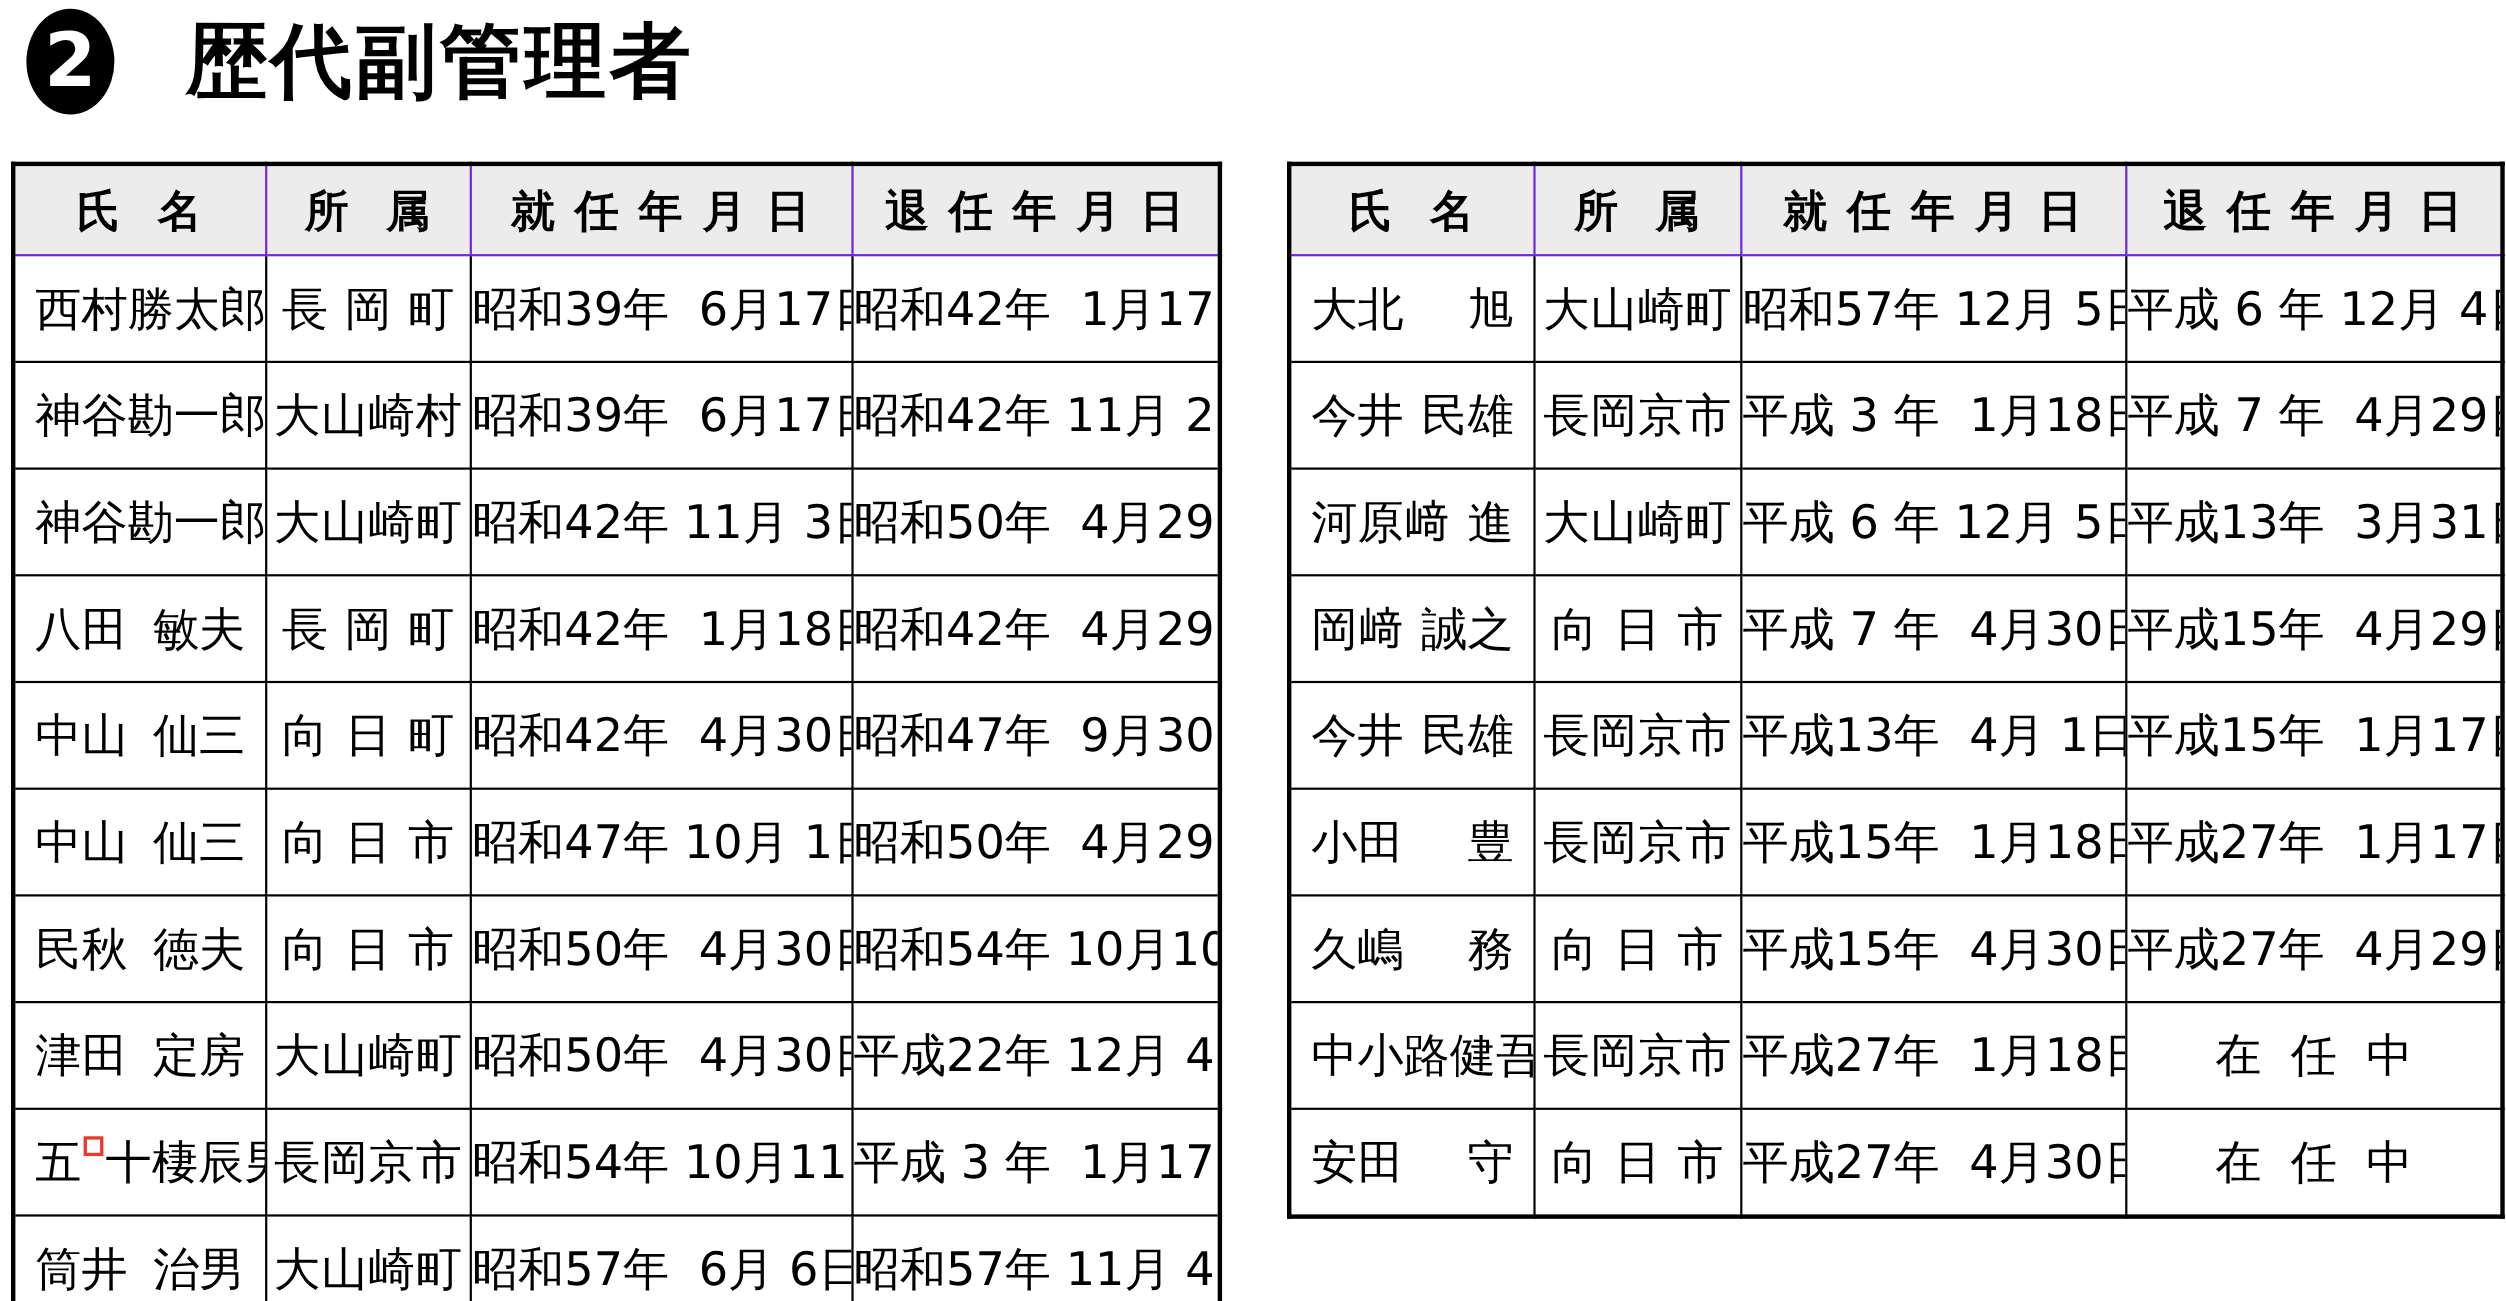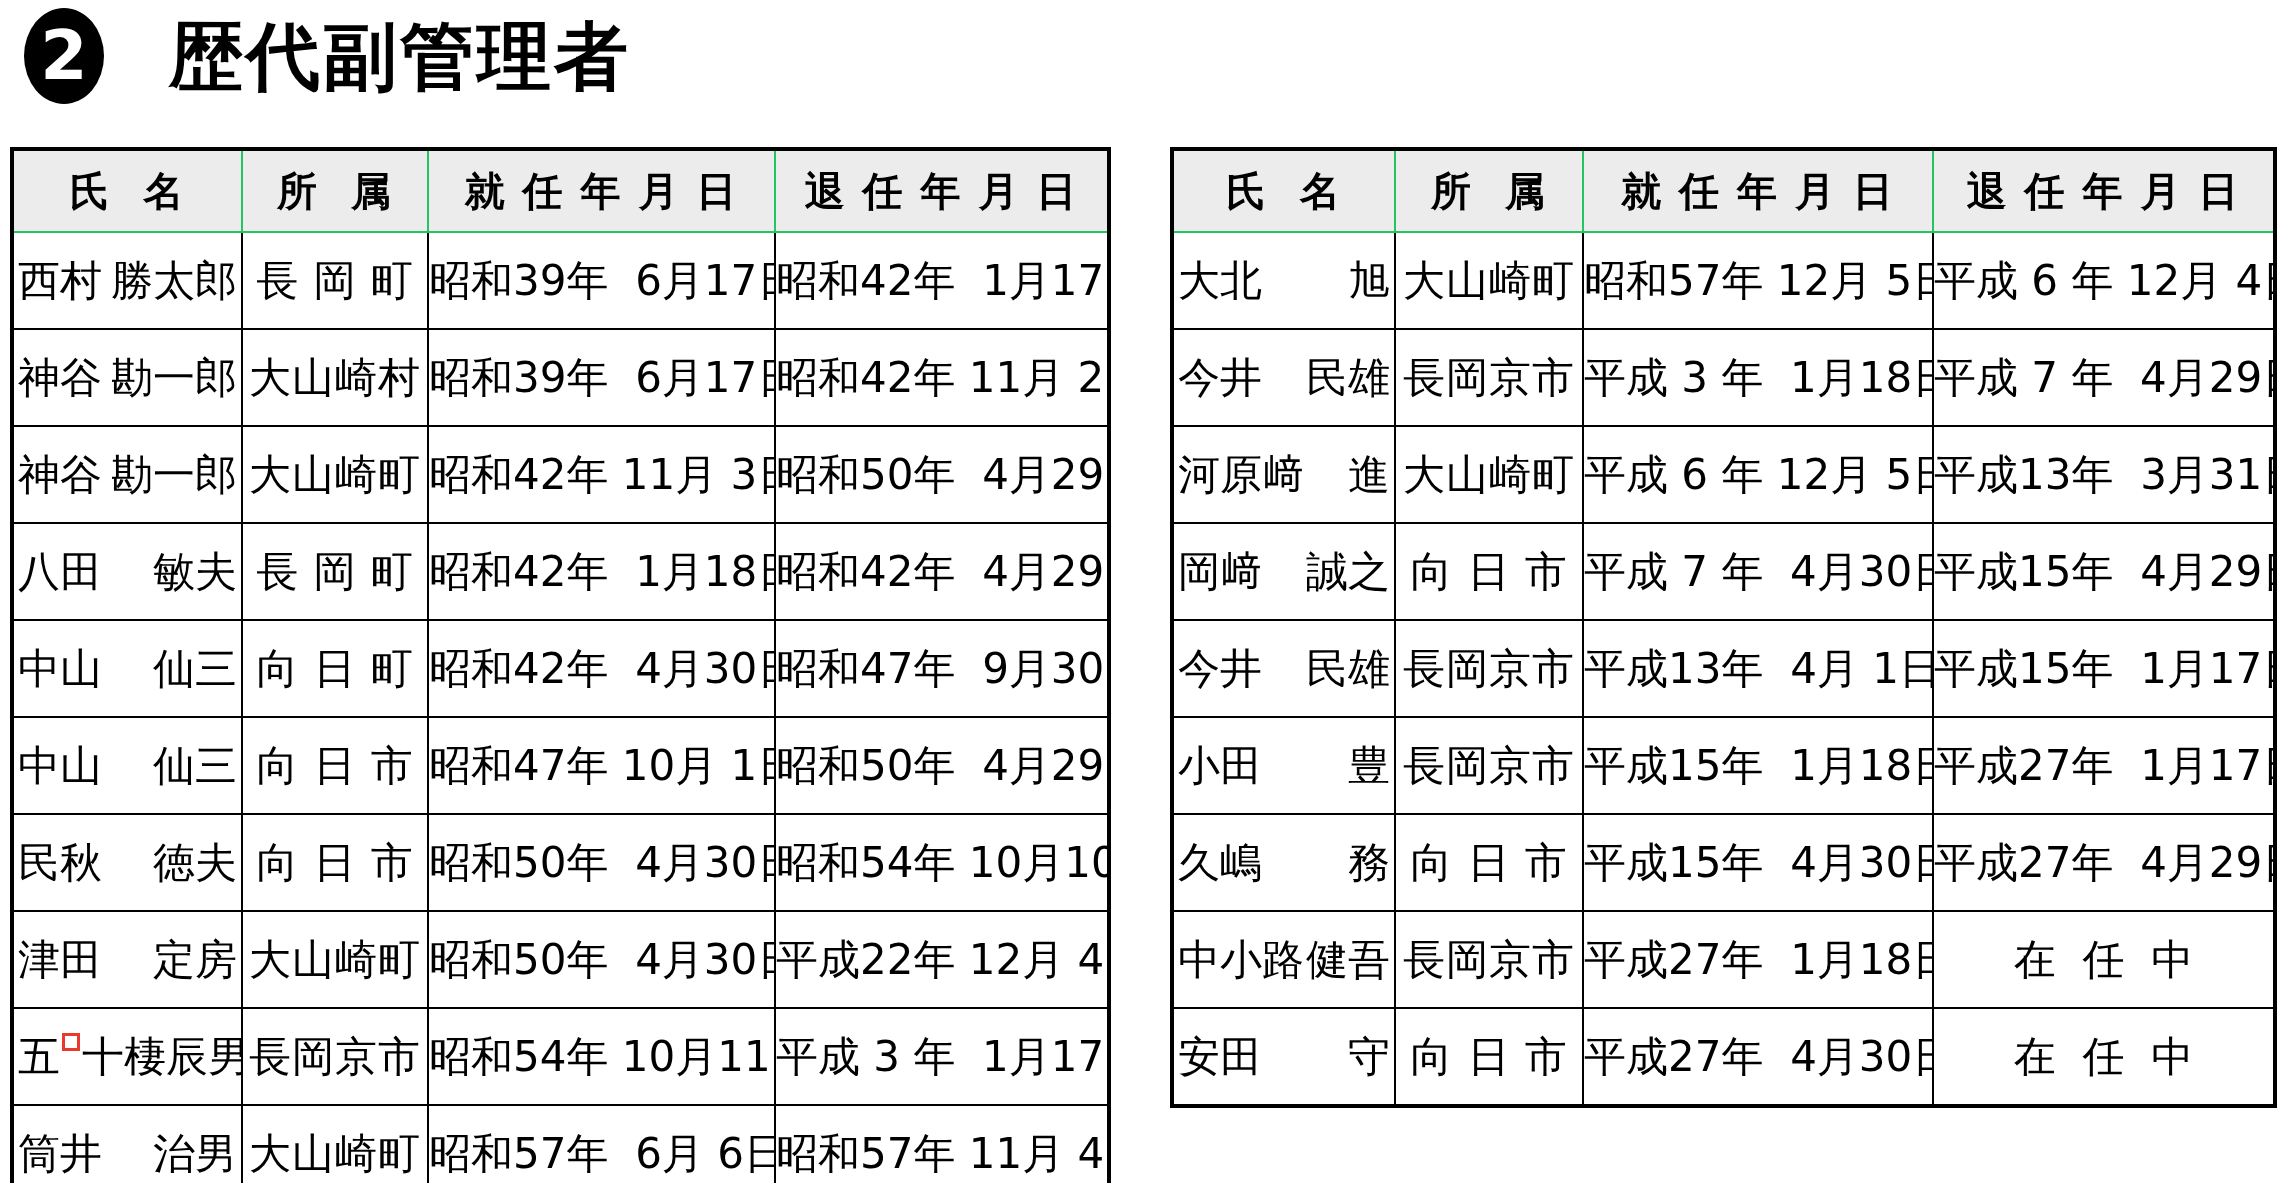--- a/index.html
+++ b/index.html
@@ -33,36 +33,36 @@
     border-collapse:collapse;table-layout:fixed;
     background:#fff;
     border:4px solid #000;
   }
   .tbl-left{left:10px;width:1097px;}
   .tbl-right{left:1170px;width:1103px;}
   .tbl th{
     height:80px;
     background:#ececec;
     font-size:40px;font-weight:600;
-    border:2px solid #22c55e;
+    border:2px solid #6d28d9;
     text-align:center;vertical-align:middle;
     white-space:pre;letter-spacing:2px;
     padding:0;
   }
   .tbl td{
     height:95px;
     border:2px solid #000;
     vertical-align:middle;
     padding:0;
     font-size:42px;
     overflow:hidden;
   }
   .name-cell{
     display:flex;justify-content:space-between;align-items:center;
-    padding:0 4px;
+    padding:0 18px;
     white-space:nowrap;
   }
   .affil{
     text-align:center;white-space:pre;letter-spacing:1px;border-radius:21px;
   }
   .date{
     text-align:center;white-space:pre;
     font-size:40px;letter-spacing:0;
   }
   .red-mark{

